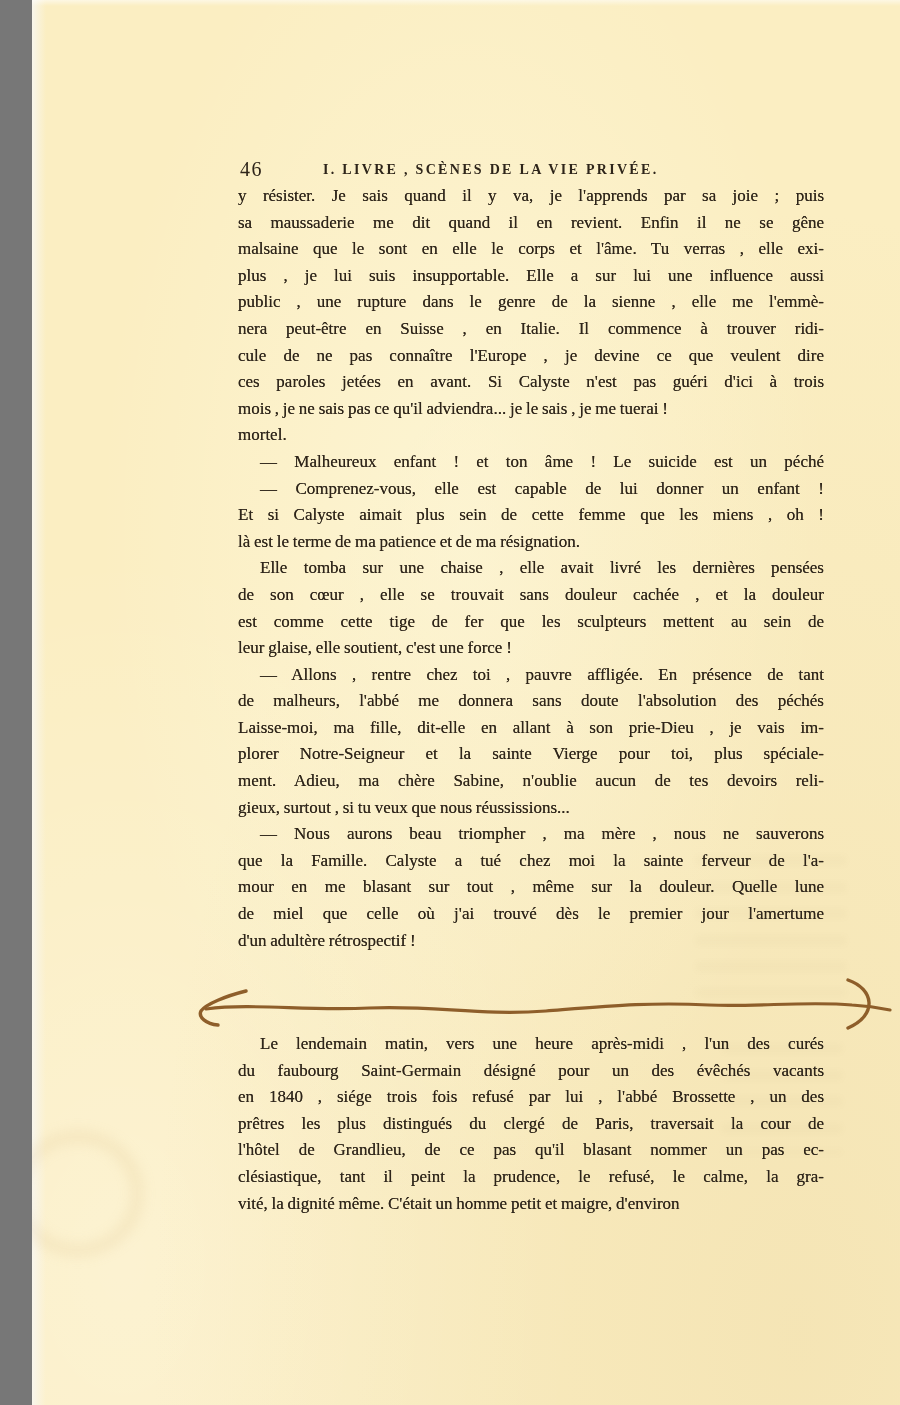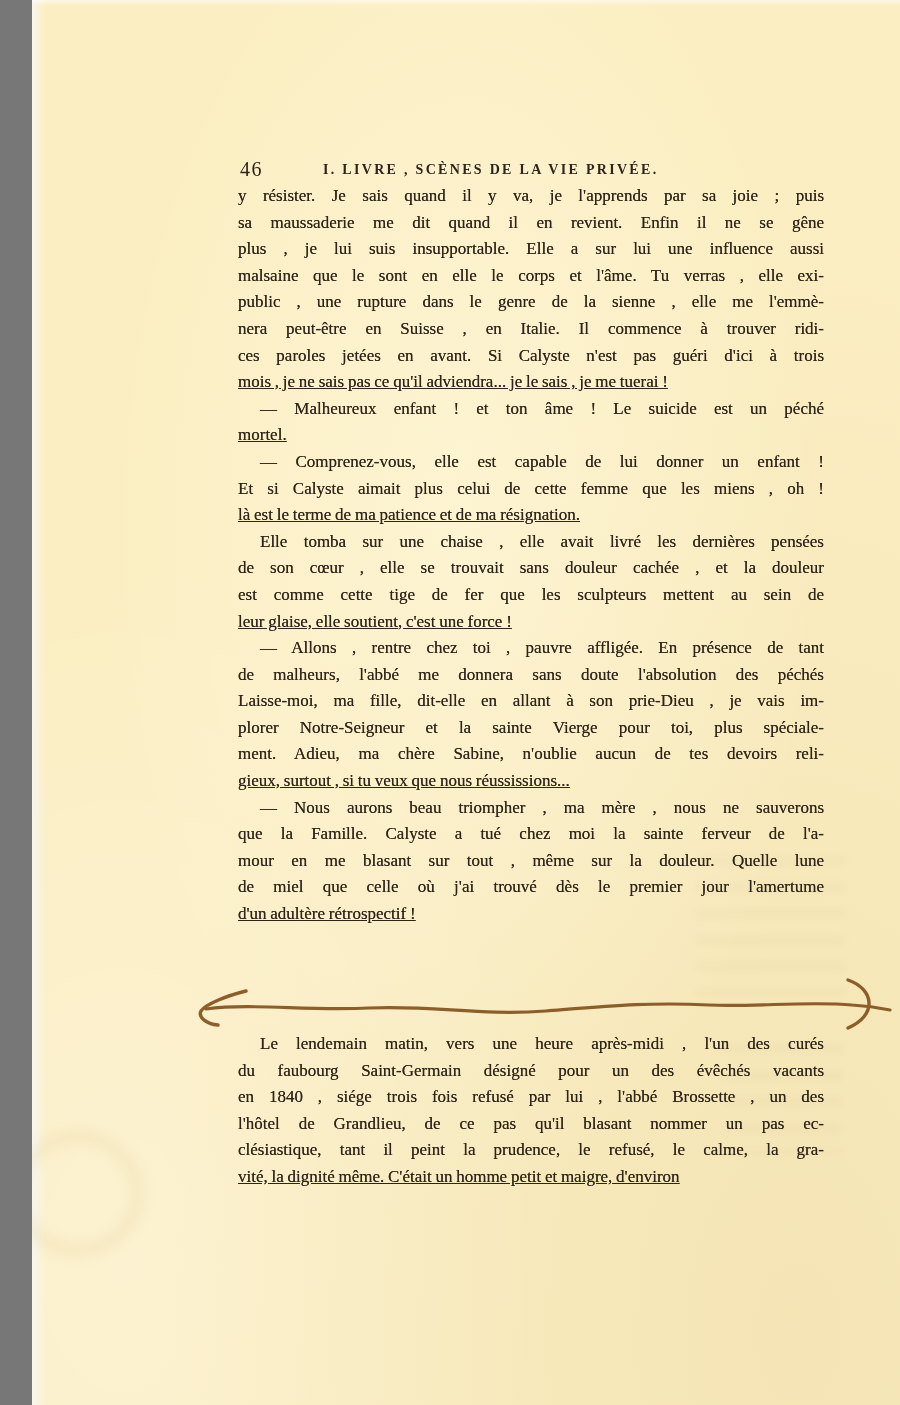--- a/index.html
+++ b/index.html
@@ -56,21 +56,21 @@
   .text-col {
     position: absolute; left: 206px; width: 586px;
     font-size: 17px; line-height: 26.6px;
     word-spacing: -0.5px;
     text-shadow: 0 0 0.4px rgba(46,37,26,0.8);
   }
   .section-top    { top: 183px; }
   .section-bottom { top: 1031px; }
 
   .line { text-align: justify; text-align-last: justify; -moz-text-align-last: justify; white-space: normal; }
-  .line.last { text-align-last: left; text-decoration: underline; -moz-text-align-last: left; }
+  .line.last { text-align-last: left; -moz-text-align-last: left; }
   .line.indent { text-indent: 22px; }
 
   .separator {
     position: absolute; left: 152px; top: 974px;
     width: 718px; height: 64px;
     overflow: visible;
   }
   .separator path { fill: none; stroke-linecap: round; stroke-linejoin: round; }
 </style>
 </head>
@@ -85,34 +85,35 @@
 
   <div class="header">
     <span class="pagenum">46</span>
     <span class="running-title">I. LIVRE , SCÈNES DE LA VIE PRIVÉE.</span>
   </div>
 
   <div class="text-col section-top">
       <div class="para">
         <div class="line">y résister. Je sais quand il y va, je l'apprends par sa joie ; puis</div>
         <div class="line">sa maussaderie me dit quand il en revient. Enfin il ne se gêne</div>
+        <div class="line">malsaine que le sont en elle le corps et l'âme. Tu verras , elle exi-</div>
         <div class="line">plus , je lui suis insupportable. Elle a sur lui une influence aussi</div>
-        <div class="line">malsaine que le sont en elle le corps et l'âme. Tu verras , elle exi-</div>
         <div class="line">public , une rupture dans le genre de la sienne , elle me l'emmè-</div>
         <div class="line">nera peut-être en Suisse , en Italie. Il commence à trouver ridi-</div>
+        <div class="line">cule de ne pas connaître l'Europe , je devine ce que veulent dire</div>
         <div class="line">ces paroles jetées en avant. Si Calyste n'est pas guéri d'ici à trois</div>
         <div class="line last">mois , je ne sais pas ce qu'il adviendra... je le sais , je me tuerai !</div>
       </div>
       <div class="para">
+        <div class="line last">mortel.</div>
         <div class="line indent">— Malheureux enfant ! et ton âme ! Le suicide est un péché</div>
-        <div class="line last">mortel.</div>
       </div>
       <div class="para">
         <div class="line indent">— Comprenez-vous, elle est capable de lui donner un enfant !</div>
-        <div class="line">Et si Calyste aimait plus celui de cette femme que les miens , oh !</div>
+        <div class="line">Et si Calyste aimait plus sein de cette femme que les miens , oh !</div>
         <div class="line last">là est le terme de ma patience et de ma résignation.</div>
       </div>
       <div class="para">
         <div class="line indent">Elle tomba sur une chaise , elle avait livré les dernières pensées</div>
         <div class="line">de son cœur , elle se trouvait sans douleur cachée , et la douleur</div>
         <div class="line">est comme cette tige de fer que les sculpteurs mettent au sein de</div>
         <div class="line last">leur glaise, elle soutient, c'est une force !</div>
       </div>
       <div class="para">
         <div class="line indent">— Allons , rentre chez toi , pauvre affligée. En présence de tant</div>
@@ -139,18 +140,19 @@
              C 425 32, 465 28, 525 31 C 572 33, 625 27, 668 31 C 684 32, 696 34, 706 36" stroke="#8e5e2a"></path>
 
     <path stroke-width="3.4" d="M 664 6 C 690 15, 694 41, 664 54" stroke="#8e5e2a"></path>
   </svg>
 
   <div class="text-col section-bottom">
       <div class="para">
         <div class="line indent">Le lendemain matin, vers une heure après-midi , l'un des curés</div>
         <div class="line">du faubourg Saint-Germain désigné pour un des évêchés vacants</div>
         <div class="line">en 1840 , siége trois fois refusé par lui , l'abbé Brossette , un des</div>
+        <div class="line">prêtres les plus distingués du clergé de Paris, traversait la cour de</div>
         <div class="line">l'hôtel de Grandlieu, de ce pas qu'il blasant nommer un pas ec-</div>
         <div class="line">clésiastique, tant il peint la prudence, le refusé, le calme, la gra-</div>
         <div class="line last">vité, la dignité même. C'était un homme petit et maigre, d'environ</div>
       </div>
     </div>
 </div>
 
 </body></html>

